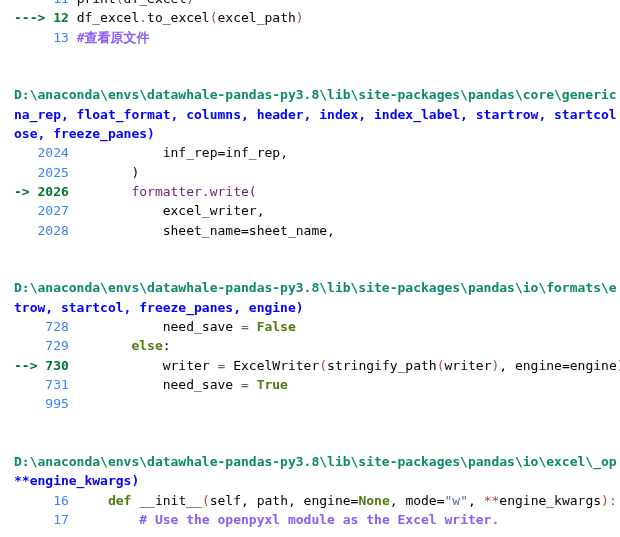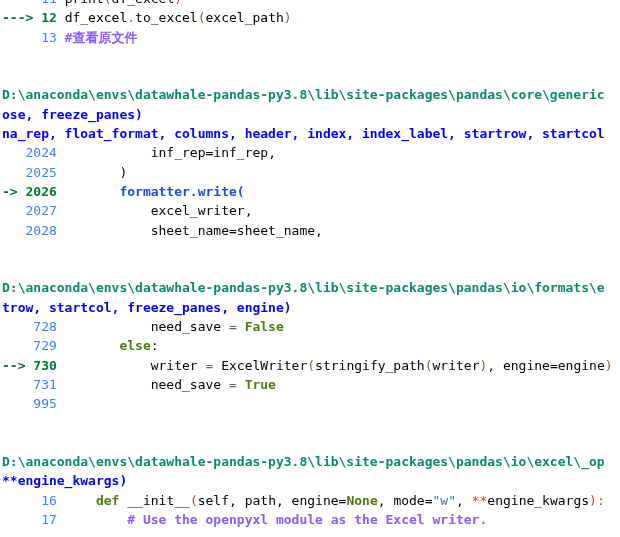--- a/index.html
+++ b/index.html
@@ -23,54 +23,54 @@
     width: 620px;
     height: 537px;
     overflow: hidden;
     padding: 0;
     box-sizing: border-box;
   }
   .tb-line {
     white-space: pre;
     height: 19.3px;
     overflow: hidden;
-    padding-left: 2px;
+    padding-left: 14px;
     box-sizing: border-box;
   }
   .tb-line.blank { }
   
   .tok-plain    { color: #000000; }
   .tok-lineno   { color: #3b82f6; }
   .tok-lineno-cur { color: #007A33; font-weight: bold; }
   .tok-arrow    { color: #006B3C; font-weight: bold; }
   .tok-comment  { color: #8b5cf6; font-weight: bold; }
   .tok-path     { color: #0B8A6B; font-weight: bold; }
   .tok-sig      { color: #0000FF; font-weight: bold; }
-  .tok-cur      { color: #1d4ed8; font-weight: bold; }
+  .tok-cur      { color: #701a75; font-weight: normal; }
   .tok-kw       { color: #4d7c0f; font-weight: bold; }
   .tok-punct    { color: #A0522D; }
   .tok-op       { color: #666666; }
   .tok-str      { color: #4070A0; }
   
   #traceback > .tb-line:first-child {
     margin-top: -11px;
   }
 </style>
 </head>
 <body style="background: rgb(255, 255, 255);">
 
 <div id="traceback">
     <div class="tb-line"><span class="tok-plain">     </span><span class="tok-lineno">11</span><span class="tok-plain"> </span><span class="tok-plain">print</span><span class="tok-punct">(</span><span class="tok-plain">df_excel</span><span class="tok-punct">)</span></div>
     <div class="tb-line"><span class="tok-arrow">---&gt;</span><span class="tok-plain"> </span><span class="tok-lineno-cur">12</span><span class="tok-plain"> </span><span class="tok-plain">df_excel</span><span class="tok-punct">.</span><span class="tok-plain">to_excel</span><span class="tok-punct">(</span><span class="tok-plain">excel_path</span><span class="tok-punct">)</span></div>
     <div class="tb-line"><span class="tok-plain">     </span><span class="tok-lineno">13</span><span class="tok-plain"> </span><span class="tok-comment">#查看原文件</span></div>
     <div class="tb-line blank">&nbsp;</div>
     <div class="tb-line blank">&nbsp;</div>
     <div class="tb-line"><span class="tok-path">D:\anaconda\envs\datawhale-pandas-py3.8\lib\site-packages\pandas\core\generic</span></div>
+    <div class="tb-line"><span class="tok-sig">na_rep, float_format, columns, header, index, index_label, startrow, startcol</span></div>
     <div class="tb-line"><span class="tok-sig">ose, freeze_panes)</span></div>
-    <div class="tb-line"><span class="tok-sig">na_rep, float_format, columns, header, index, index_label, startrow, startcol</span></div>
     <div class="tb-line"><span class="tok-plain">   </span><span class="tok-lineno">2024</span><span class="tok-plain">            inf_rep</span><span class="tok-plain">=</span><span class="tok-plain">inf_rep,</span></div>
     <div class="tb-line"><span class="tok-plain">   </span><span class="tok-lineno">2025</span><span class="tok-plain">        )</span></div>
     <div class="tb-line"><span class="tok-arrow">-&gt; </span><span class="tok-lineno-cur">2026</span><span class="tok-cur">        formatter.write(</span></div>
     <div class="tb-line"><span class="tok-plain">   </span><span class="tok-lineno">2027</span><span class="tok-plain">            excel_writer,</span></div>
     <div class="tb-line"><span class="tok-plain">   </span><span class="tok-lineno">2028</span><span class="tok-plain">            sheet_name</span><span class="tok-plain">=</span><span class="tok-plain">sheet_name,</span></div>
     <div class="tb-line blank">&nbsp;</div>
     <div class="tb-line blank">&nbsp;</div>
     <div class="tb-line"><span class="tok-path">D:\anaconda\envs\datawhale-pandas-py3.8\lib\site-packages\pandas\io\formats\e</span></div>
     <div class="tb-line"><span class="tok-sig">trow, startcol, freeze_panes, engine)</span></div>
     <div class="tb-line"><span class="tok-plain">    </span><span class="tok-lineno">728</span><span class="tok-plain">            need_save </span><span class="tok-op">=</span><span class="tok-plain"> </span><span class="tok-kw">False</span></div>

